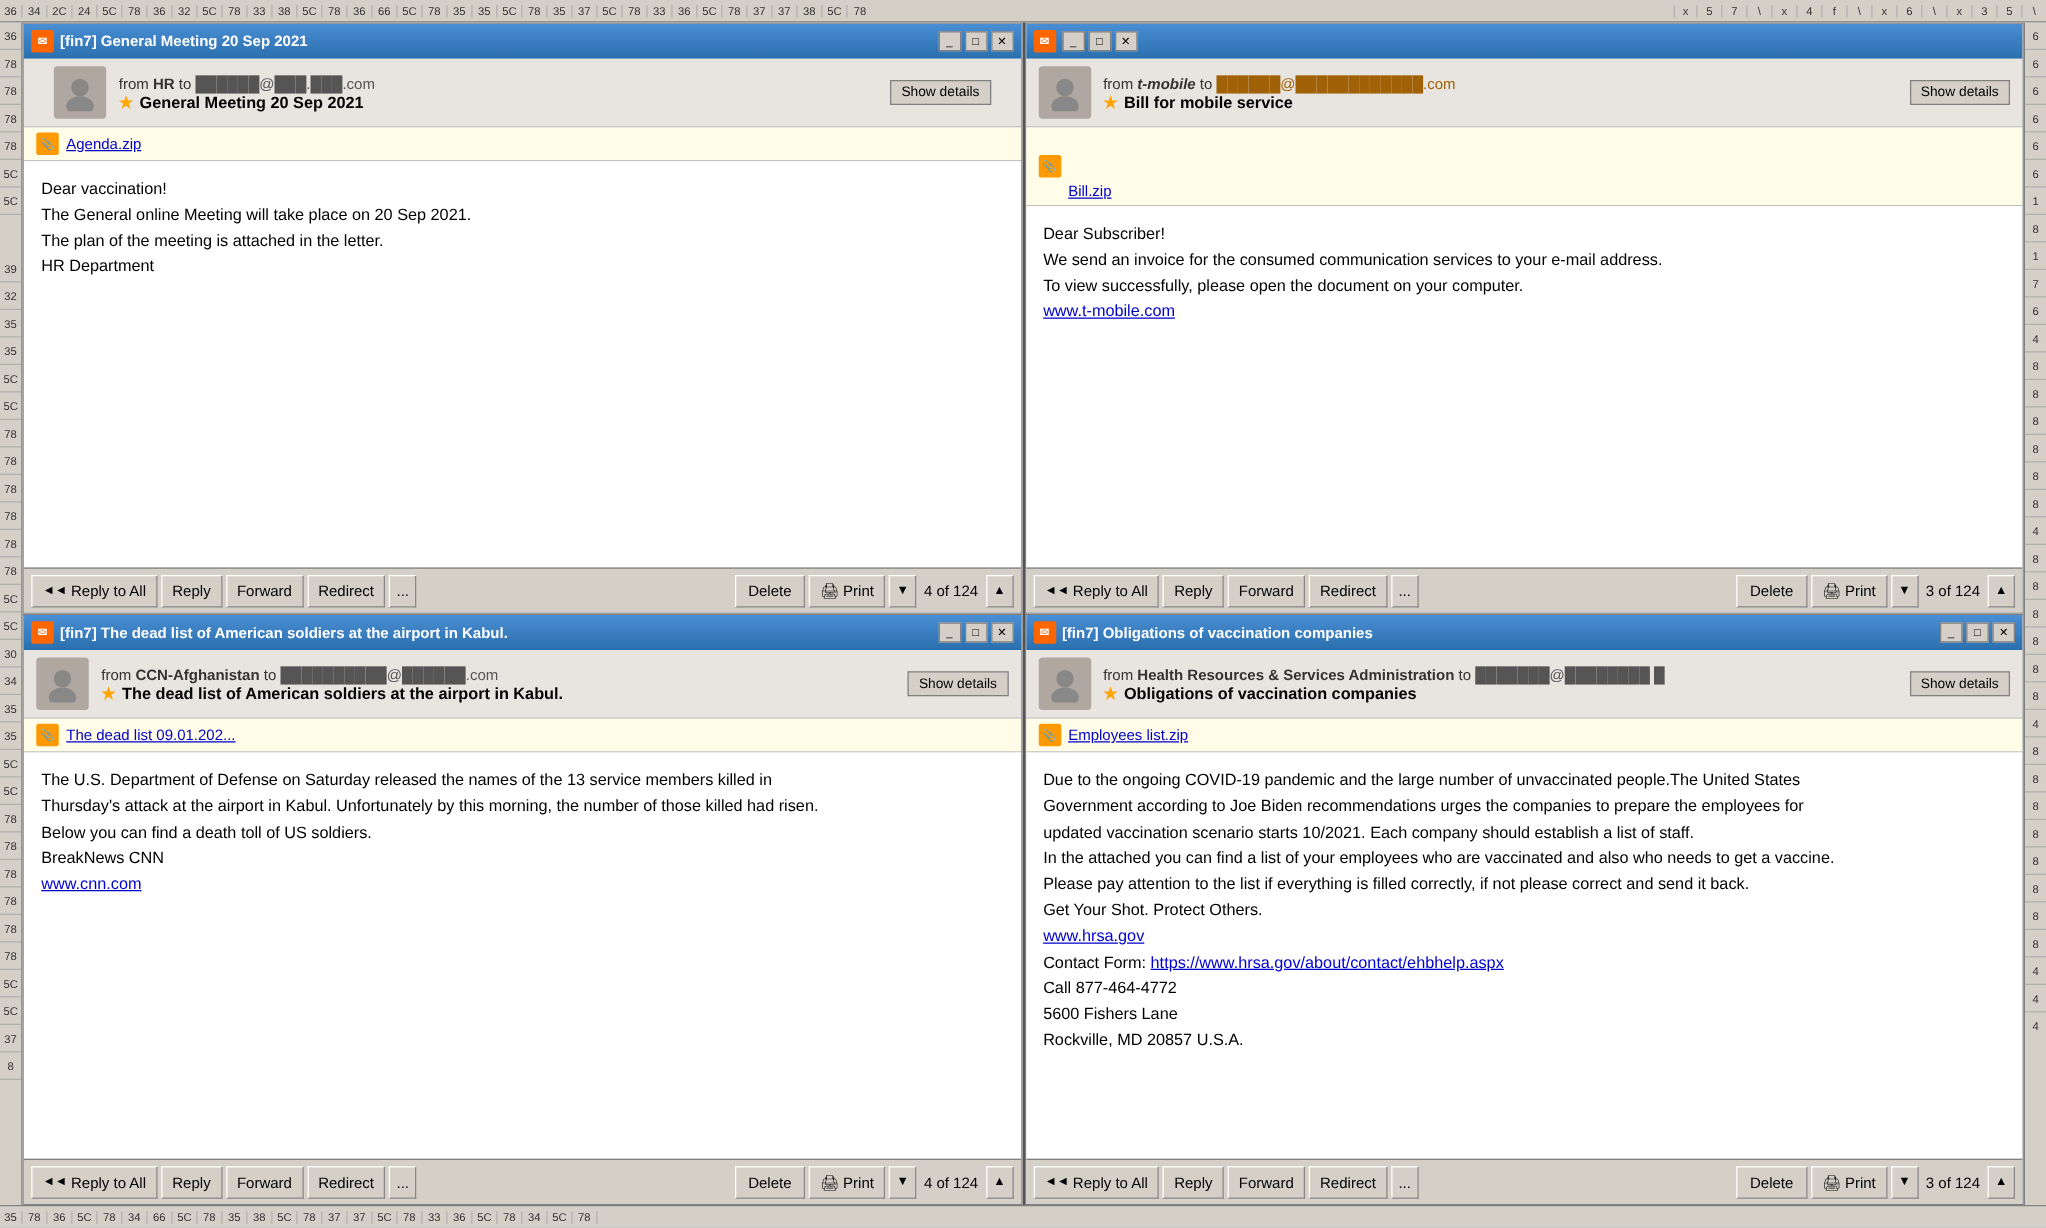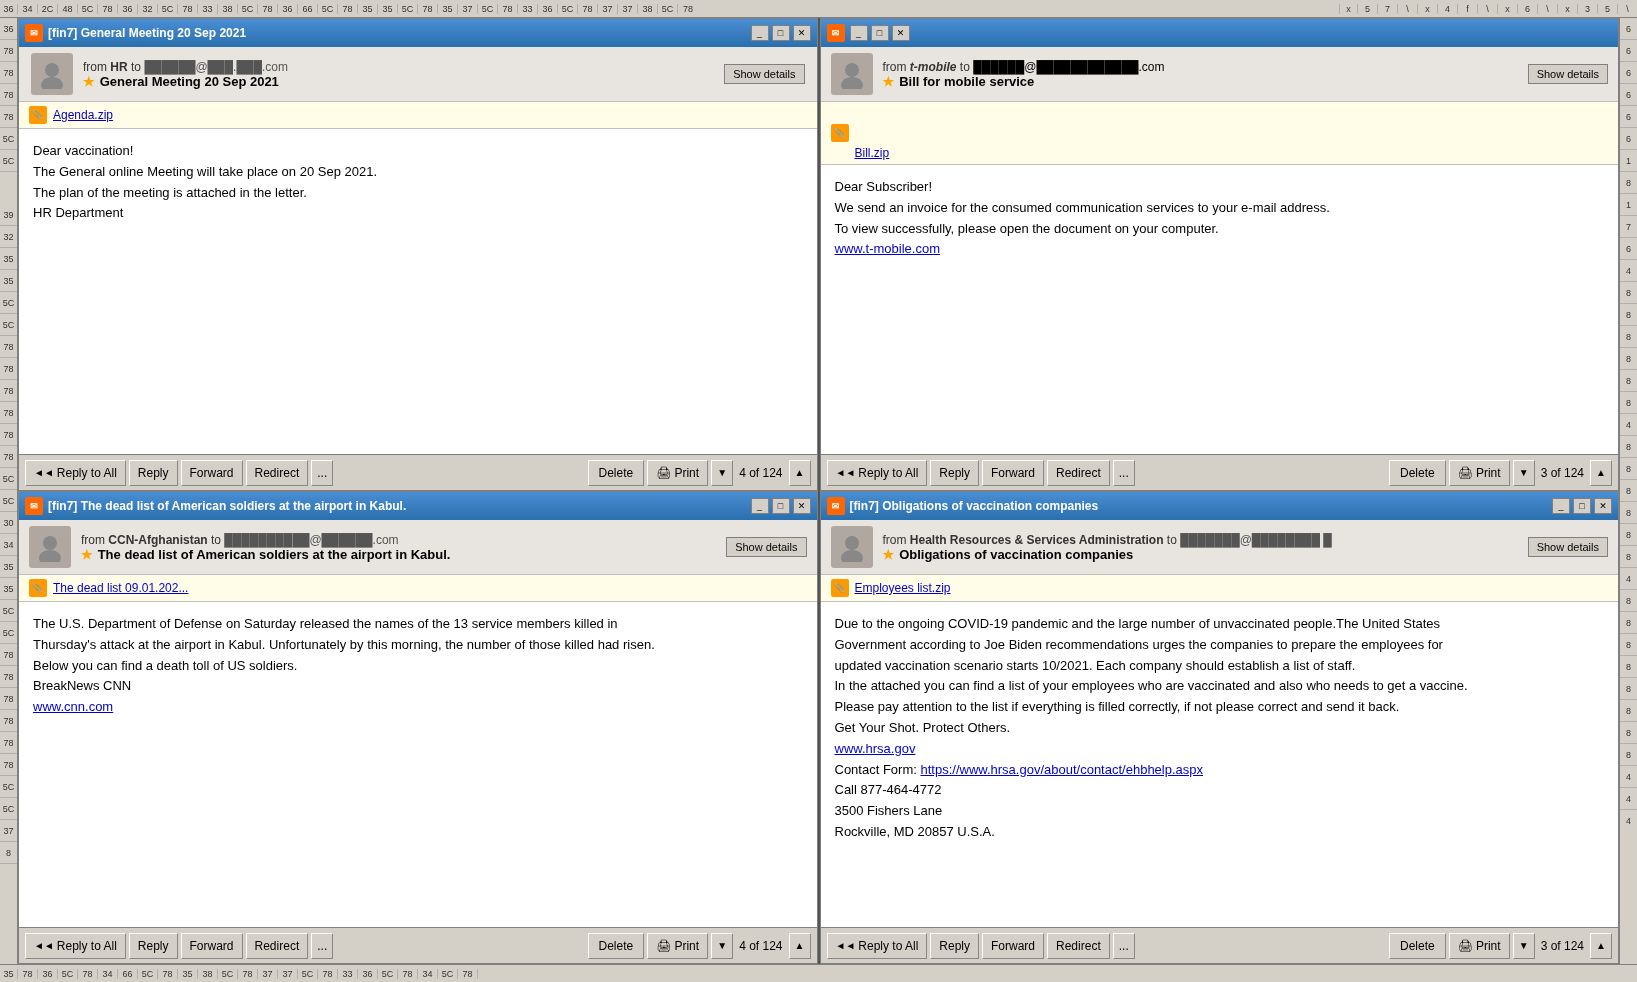--- a/index.html
+++ b/index.html
@@ -14,21 +14,21 @@
     }
   </style>
 </head>
 <body>
 
 <div style="position:absolute;top:0;left:0;right:0;height:18px;background:#d4d0c8;border-bottom:1px solid #808080;display:flex;align-items:center;overflow:hidden;font-size:9px;color:#333;">
   <div style="display:flex;width:100%;">
     <span style="min-width:18px;text-align:center;border-right:1px solid #b0b0b0;">36</span>
     <span style="min-width:20px;text-align:center;border-right:1px solid #b0b0b0;">34</span>
     <span style="min-width:20px;text-align:center;border-right:1px solid #b0b0b0;">2C</span>
-    <span style="min-width:20px;text-align:center;border-right:1px solid #b0b0b0;">48</span>
+    <span style="min-width:20px;text-align:center;border-right:1px solid #b0b0b0;">24</span>
     <span style="min-width:20px;text-align:center;border-right:1px solid #b0b0b0;">5C</span>
     <span style="min-width:20px;text-align:center;border-right:1px solid #b0b0b0;">78</span>
     <span style="min-width:20px;text-align:center;border-right:1px solid #b0b0b0;">36</span>
     <span style="min-width:20px;text-align:center;border-right:1px solid #b0b0b0;">32</span>
     <span style="min-width:20px;text-align:center;border-right:1px solid #b0b0b0;">5C</span>
     <span style="min-width:20px;text-align:center;border-right:1px solid #b0b0b0;">78</span>
     <span style="min-width:20px;text-align:center;border-right:1px solid #b0b0b0;">33</span>
     <span style="min-width:20px;text-align:center;border-right:1px solid #b0b0b0;">38</span>
     <span style="min-width:20px;text-align:center;border-right:1px solid #b0b0b0;">5C</span>
     <span style="min-width:20px;text-align:center;border-right:1px solid #b0b0b0;">78</span>
@@ -190,21 +190,21 @@
       <div style="height:28px;background:linear-gradient(to bottom,#4a8ed4,#2a6fad);display:flex;align-items:center;padding:0 6px;color:white;font-size:12px;font-weight:bold;flex-shrink:0;">
         <div style="width:18px;height:18px;background:#ff6600;border-radius:2px;display:flex;align-items:center;justify-content:center;font-size:9px;color:white;margin-right:5px;flex-shrink:0;">✉</div>
         <span style="flex:1;overflow:hidden;white-space:nowrap;text-overflow:ellipsis;">[fin7] General Meeting 20 Sep 2021</span>
         <div style="display:flex;gap:3px;">
           <button style="width:18px;height:16px;background:#d4d0c8;border:1px solid #808080;font-size:9px;cursor:pointer;display:flex;align-items:center;justify-content:center;">_</button>
           <button style="width:18px;height:16px;background:#d4d0c8;border:1px solid #808080;font-size:9px;cursor:pointer;display:flex;align-items:center;justify-content:center;">□</button>
           <button style="width:18px;height:16px;background:#d4d0c8;border:1px solid #808080;font-size:9px;cursor:pointer;display:flex;align-items:center;justify-content:center;">✕</button>
         </div>
       </div>
 
-      <div style="background:#e8e4e0;padding:6px 12px;border-bottom:1px solid #c0c0c0;display:flex;align-items:center;flex-shrink:0;">
+      <div style="background:#e8e4e0;padding:6px 24px;border-bottom:1px solid #c0c0c0;display:flex;align-items:center;flex-shrink:0;">
         <div style="width:42px;height:42px;background:#b0a8a0;border-radius:3px;margin-right:10px;flex-shrink:0;display:flex;align-items:center;justify-content:center;">
           <svg width="30" height="30" viewBox="0 0 30 30">
             <circle cx="15" cy="11" r="7" fill="#888"></circle>
             <ellipse cx="15" cy="26" rx="11" ry="8" fill="#888"></ellipse>
           </svg>
         </div>
         <div style="flex:1;">
           <div style="font-size:12px;color:#333;">
             <span>from</span>
             <span style="font-weight:bold;">HR</span>
@@ -344,21 +344,21 @@
           <svg width="30" height="30" viewBox="0 0 30 30">
             <circle cx="15" cy="11" r="7" fill="#888"></circle>
             <ellipse cx="15" cy="26" rx="11" ry="8" fill="#888"></ellipse>
           </svg>
         </div>
         <div style="flex:1;">
           <div style="font-size:12px;color:#333;">
             <span>from</span>
             <span style="font-weight:bold;font-style:italic;">t-mobile</span>
             <span> to </span>
-            <span style="color:#000000;">██████@████████████.com</span>
+            <span style="color:#a16207;">██████@████████████.com</span>
           </div>
           <div style="font-size:13px;font-weight:bold;color:#000;display:flex;align-items:center;gap:5px;">
             <span style="color:#ffa500;">★</span>
             <span>Bill for mobile service</span>
           </div>
         </div>
         <button style="background:#d4d0c8;border:1px solid #808080;padding:3px 8px;font-size:11px;cursor:pointer;">Show details</button>
       </div>
 
       <div style="background:#fffde7;border-bottom:1px solid #c0c0c0;padding:4px 10px;display:flex;align-items:center;gap:6px;font-size:12px;flex-shrink:0;">
@@ -438,21 +438,21 @@
       <div style="flex:1;padding:12px 14px;background:white;overflow-y:auto;font-size:13px;line-height:1.6;color:#000;min-height:0;">
         <p>Due to the ongoing COVID-19 pandemic and the large number of unvaccinated people.The United States<br>Government according to Joe Biden recommendations urges the companies to prepare the employees for<br>updated vaccination scenario starts 10/2021. Each company should establish a list of staff.</p>
         <p></p>
         <p>In the attached you can find a list of your employees who are vaccinated and also who needs to get a vaccine.<br>Please pay attention to the list if everything is filled correctly, if not please correct and send it back.</p>
         <p></p>
         <p>Get Your Shot. Protect Others.</p>
         <p></p>
         <p><a href="#" style="color:#0000cc;">www.hrsa.gov</a></p>
         <p>Contact Form: <a href="#" style="color:#0000cc;">https://www.hrsa.gov/about/contact/ehbhelp.aspx</a></p>
         <p>Call 877-464-4772</p>
-        <p>3500 Fishers Lane</p>
+        <p>5600 Fishers Lane</p>
         <p>Rockville, MD 20857 U.S.A.</p>
       </div>
 
       <div style="background:#d4d0c8;border-top:1px solid #808080;padding:3px 6px;display:flex;align-items:center;gap:3px;flex-shrink:0;height:36px;">
         <button style="background:#d4d0c8;border:1px solid #888;border-top-color:#fff;border-left-color:#fff;padding:2px 8px;font-size:12px;cursor:pointer;display:flex;align-items:center;gap:3px;height:26px;">
           <span style="font-size:10px;">◄◄</span>
           <span>Reply to All</span>
         </button>
         <button style="background:#d4d0c8;border:1px solid #888;border-top-color:#fff;border-left-color:#fff;padding:2px 8px;font-size:12px;cursor:pointer;height:26px;">Reply</button>
         <button style="background:#d4d0c8;border:1px solid #888;border-top-color:#fff;border-left-color:#fff;padding:2px 8px;font-size:12px;cursor:pointer;height:26px;">Forward</button>

